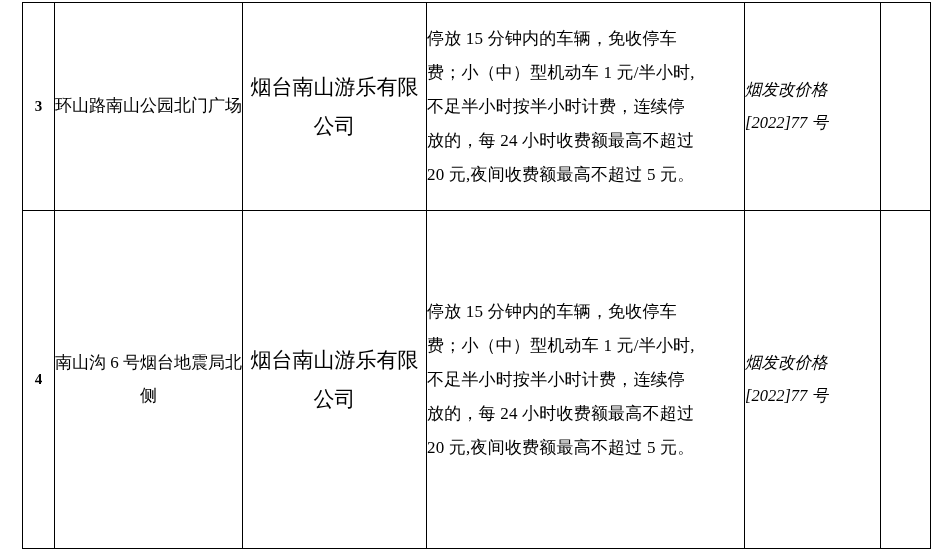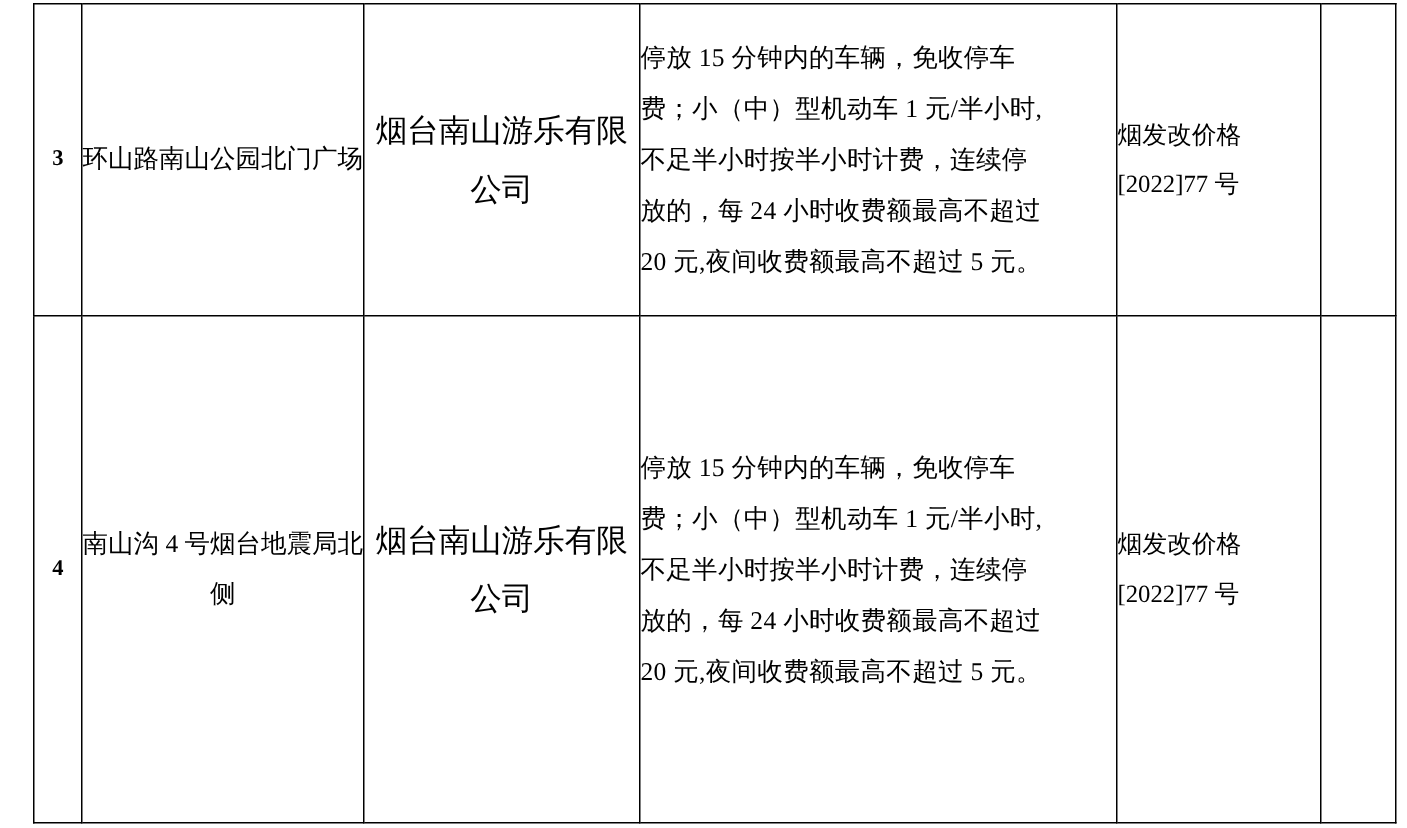--- a/index.html
+++ b/index.html
@@ -65,20 +65,21 @@
     font-size: 17px;
     line-height: 2.0;
     padding: 6px 10px 6px 10px;
     letter-spacing: 0.2px;
   }
   .cell-doc {
     text-align: left;
     font-size: 16.5px;
     line-height: 1.95;
     padding: 4px 6px 4px 10px;
+    font-style: italic;
   }
   .cell-empty {
     background: #ffffff;
   }
   .row-3 { height: 208px; }
   .row-4 { height: 338px; }
   .fee-line { display: block; }
 </style>
 </head>
 <body>
@@ -106,21 +107,21 @@
           <span class="fee-line">20 元,夜间收费额最高不超过 5 元。</span>
         </td>
         <td class="cell-doc">
           <span class="fee-line">烟发改价格</span>
           <span class="fee-line">[2022]77 号</span>
         </td>
         <td class="cell-empty"></td>
       </tr>
       <tr class="row-4">
         <td class="cell-index">4</td>
-        <td class="cell-center-loc">南山沟 4 号烟台地震局北侧</td>
+        <td class="cell-center-loc">南山沟 6 号烟台地震局北侧</td>
         <td class="cell-center">烟台南山游乐有限公司</td>
         <td class="cell-fee">
           <span class="fee-line">停放 15 分钟内的车辆，免收停车</span>
           <span class="fee-line">费；小（中）型机动车 1 元/半小时,</span>
           <span class="fee-line">不足半小时按半小时计费，连续停</span>
           <span class="fee-line">放的，每 24 小时收费额最高不超过</span>
           <span class="fee-line">20 元,夜间收费额最高不超过 5 元。</span>
         </td>
         <td class="cell-doc">
           <span class="fee-line">烟发改价格</span>

